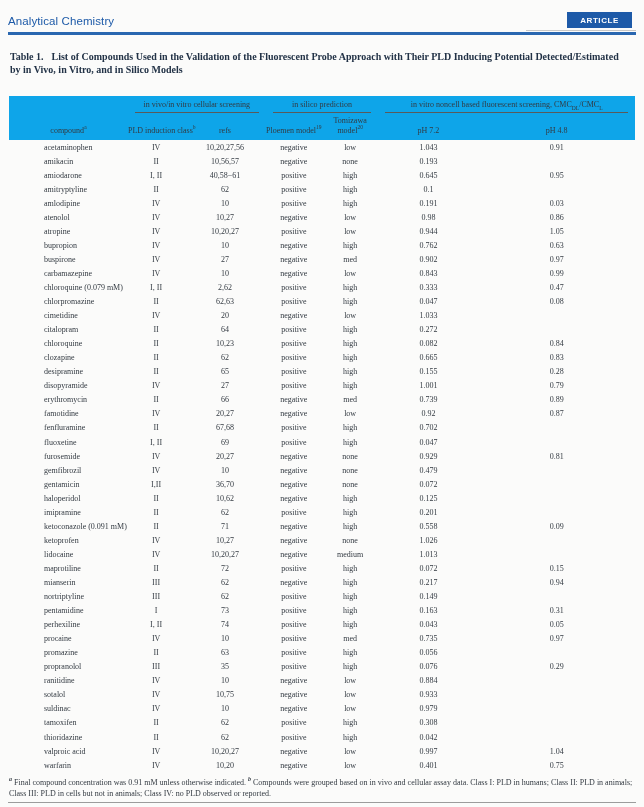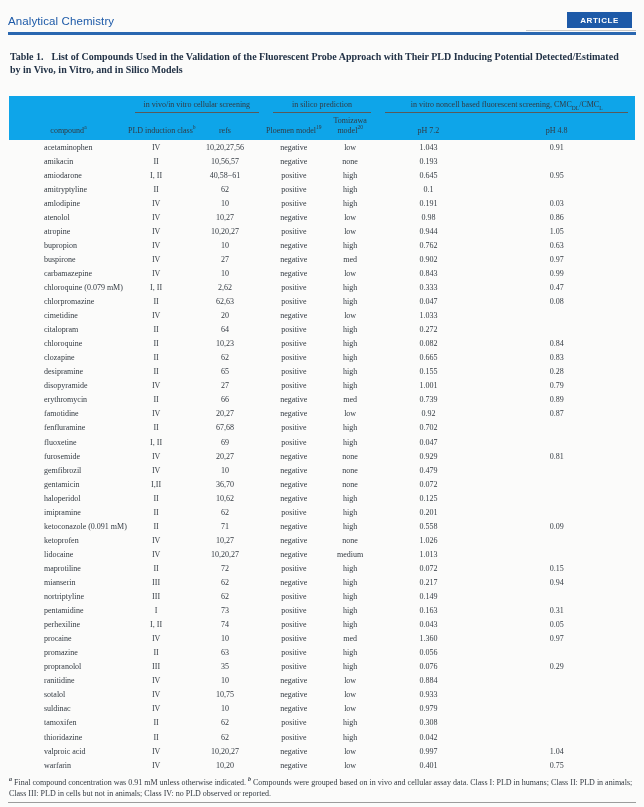--- a/index.html
+++ b/index.html
@@ -436,21 +436,21 @@
           <td class="col-tomizawa">high</td>
           <td class="col-ph72">0.043</td>
           <td class="col-ph48">0.05</td>
         </tr>
         <tr>
           <td class="col-compound">procaine</td>
           <td class="col-pld_class">IV</td>
           <td class="col-refs">10</td>
           <td class="col-ploemen">positive</td>
           <td class="col-tomizawa">med</td>
-          <td class="col-ph72">1.360</td>
+          <td class="col-ph72">0.735</td>
           <td class="col-ph48">0.97</td>
         </tr>
         <tr>
           <td class="col-compound">promazine</td>
           <td class="col-pld_class">II</td>
           <td class="col-refs">63</td>
           <td class="col-ploemen">positive</td>
           <td class="col-tomizawa">high</td>
           <td class="col-ph72">0.056</td>
           <td class="col-ph48"></td>

